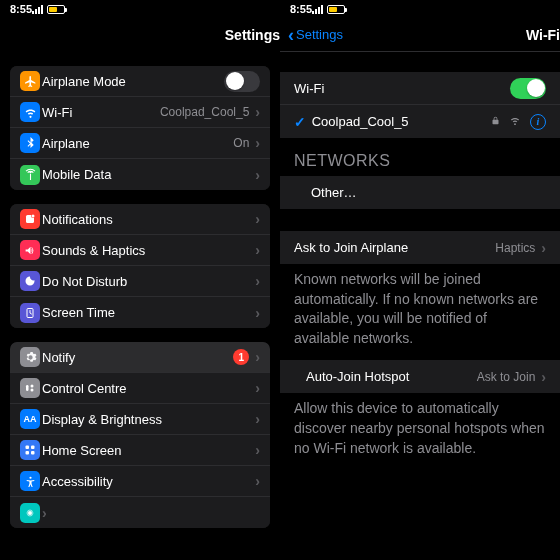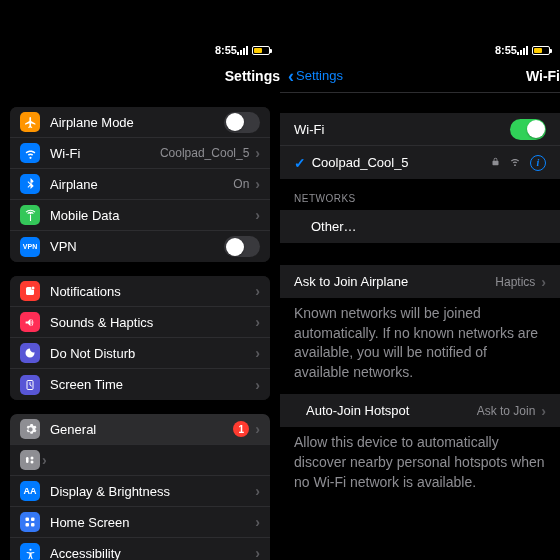--- a/index.html
+++ b/index.html
@@ -13,23 +13,23 @@
   .phone {
     width: 280px; height: 560px;
     background: #000;
     position: relative;
     font-size: 12px;
     color: #fff;
     overflow: hidden;
   }
   .statusbar {
     height: 18px;
-    display: flex; justify-content: flex-end; align-items: center;
+    display: flex; justify-content: flex-start; align-items: center;
     padding: 0 10px;
-    font-size: 11px; font-weight: 600; margin-top: 41px;
+    font-size: 11px; font-weight: 600;
   }
   .statusbar .right { display:flex; align-items:center; gap:4px; }
   .sig { display:flex; align-items:flex-end; gap:1px;}
   .sig span { width:2px; background:#fff; display:inline-block;}
   .sig span:nth-child(1){height:3px}.sig span:nth-child(2){height:5px}
   .sig span:nth-child(3){height:7px}.sig span:nth-child(4){height:9px}
   .batt { width:18px; height:9px; border:1px solid #fff; border-radius:2px; position:relative; padding:1px;}
   .batt::after{content:"";position:absolute;right:-3px;top:2px;width:2px;height:4px;background:#fff;border-radius:0 1px 1px 0;}
   .batt i{display:block;height:100%;width:60%;background:#ffcc00;border-radius:1px;}
   .navbar {
@@ -52,21 +52,21 @@
     position:relative;
   }
   .row:last-child{border-bottom:none}
   .icon {
     width:20px; height:20px; border-radius:5px;
     display:flex; align-items:center; justify-content:center;
     font-size:11px; color:#fff; flex-shrink:0;
     position:relative;
   }
   .icon svg{display:block}
-  .label { margin-left:10px; font-size:13px; flex:1; color:#fff; white-space:nowrap;}
+  .label { margin-left:2px; font-size:13px; flex:1; color:#fff; white-space:nowrap;}
   .detail { color:#8e8e93; font-size:12px; margin-right:4px;}
   .chev { color:#5a5a5e; font-size:14px; font-weight:700; margin-left:2px;}
   .toggle {
     width:36px; height:21px; border-radius:11px;
     background:#39393d; position:relative; flex-shrink:0;
   }
   .toggle.on{background:#30d158;}
   .knob{
     width:18px;height:18px;border-radius:50%;background:#fff;
     position:absolute;top:1.5px;left:1.5px;transition:left .1s;
@@ -79,21 +79,21 @@
     margin-right:4px;font-weight:600;
   }
   
   .wifi-row{
     display:flex;align-items:center;height:33px;padding:0 14px;
     border-bottom:0.5px solid #2d2d30;background:#1c1c1e;
   }
   .wifi-row:last-child{border-bottom:none}
   .group-flat{background:#1c1c1e;}
   .section-header{
-    color:#8e8e93;font-size:10px;letter-spacing:0.5px;
+    color:#8e8e93;font-size:16px;letter-spacing:0.5px;
     padding:14px 14px 6px 14px;
   }
   .footer-text{
     color:#8e8e93;font-size:14px;line-height:1.4;
     padding:6px 14px 12px 14px;
   }
   .check{color:#0a84ff;font-size:14px;margin-right:6px;font-weight:700}
   .lock-wifi-info{display:flex;align-items:center;gap:8px;color:#8e8e93;font-size:11px}
   .info-circle{width:16px;height:16px;border:1.4px solid #0a84ff;border-radius:50%;display:flex;align-items:center;justify-content:center;color:#0a84ff;font-family:Georgia,serif;font-style:italic;font-size:10px;font-weight:700}
   .right-phone .navbar{border-bottom:0.5px solid #2d2d30;height:34px}
@@ -156,27 +156,20 @@
     </div>
     <div class="row">
       <div class="icon" style="background:#34c759">
         <svg width="13" height="13" viewBox="0 0 24 24" fill="#fff">
             <path d="M12 6a2 2 0 1 1 0 4 2 2 0 0 1 0-4zm-1 5h2v11h-2zm-5-3a8 8 0 0 1 12 0l-1.5 1.3a6 6 0 0 0-9 0zM3 5a13 13 0 0 1 18 0l-1.4 1.4a11 11 0 0 0-15.2 0z"></path>
           </svg>
       </div>
       <span class="label">Mobile Data</span>
       <span class="chev">›</span>
     </div>
-    <div class="row">
-      <div class="icon" style="background:#007aff;font-size:7px;font-weight:700">VPN</div>
-      <span class="label">VPN</span>
-      <div class="toggle">
-          <div class="knob"></div>
-        </div>
-    </div>
   </div>
 
   <div class="group">
     <div class="row">
       <div class="icon" style="background:#ff3b30">
         <svg width="12" height="12" viewBox="0 0 24 24" fill="#fff">
             <rect x="4" y="4" width="16" height="16" rx="3"></rect>
             <circle cx="18" cy="6" r="4" fill="#ff3b30"></circle>
             <circle cx="18" cy="6" r="3" fill="#fff"></circle>
           </svg>
@@ -215,32 +208,33 @@
     </div>
   </div>
 
   <div class="group">
     <div class="row general">
       <div class="icon" style="background:#8e8e93">
         <svg width="13" height="13" viewBox="0 0 24 24" fill="#fff">
             <path d="M12 8a4 4 0 1 0 0 8 4 4 0 0 0 0-8zm9 4l2 2-2 3-2.7-.6a8 8 0 0 1-1.5.9L16 20h-4l-.8-2.7a8 8 0 0 1-1.5-.9L7 17l-2-3 2-2a8 8 0 0 1 0-1.8L5 8l2-3 2.7.6a8 8 0 0 1 1.5-.9L12 2h4l.8 2.7a8 8 0 0 1 1.5.9L21 5l2 3-2 2a8 8 0 0 1 0 2z" opacity=".95"></path>
           </svg>
       </div>
-      <span class="label">General</span>
+      <span class="label">Notify</span>
       <span class="badge">1</span>
       <span class="chev">›</span>
     </div>
     <div class="row">
       <div class="icon" style="background:#8e8e93">
         <svg width="12" height="12" viewBox="0 0 24 24" fill="#fff">
             <rect x="4" y="6" width="5" height="12" rx="2.5"></rect>
             <circle cx="16" cy="8" r="3"></circle>
             <circle cx="16" cy="16" r="3"></circle>
           </svg>
       </div>
+      <span class="label">Control Centre</span>
       <span class="chev">›</span>
     </div>
     <div class="row">
       <div class="icon" style="background:#007aff;font-size:9px;font-weight:700">AA</div>
       <span class="label">Display &amp; Brightness</span>
       <span class="chev">›</span>
     </div>
     <div class="row">
       <div class="icon" style="background:#3478f6">
         <svg width="12" height="12" viewBox="0 0 24 24" fill="#fff">

